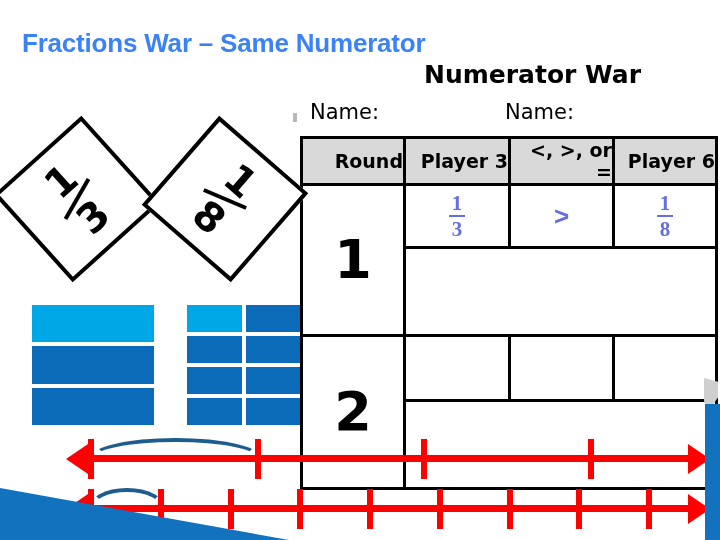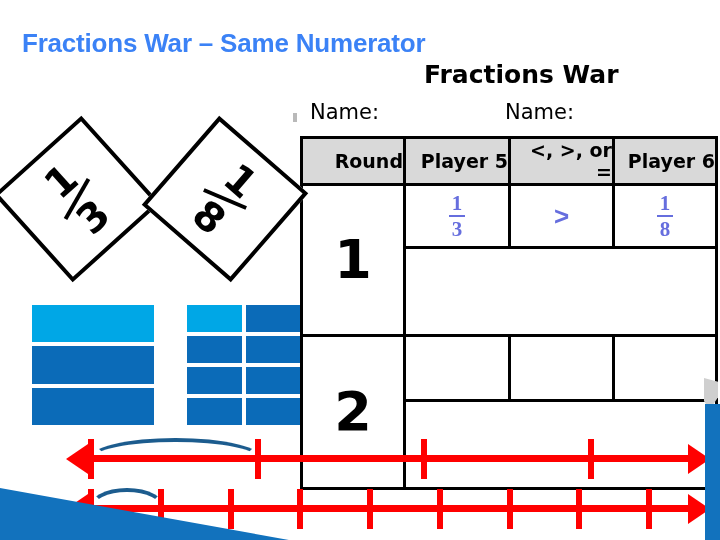--- a/index.html
+++ b/index.html
@@ -155,30 +155,30 @@
     position:absolute;left:293px;top:113px;width:4px;height:9px;background:#b9b9b9;
   }
 </style>
 </head>
 <body>
 
 <div class="stage">
 
   <div class="slide-title">Fractions War – Same Numerator</div>
 
-  <div class="ws-title">Fractions War</div>
+  <div class="ws-title">Numerator War</div>
   <div class="ws-name1">Name:</div>
   <div class="ws-name2">Name:</div>
   <div id="tiny-mark"></div>
 
   <table class="ws-table">
     <thead>
       <tr>
         <td class="col-round">Round</td>
-        <td class="col-p1">Player 5</td>
+        <td class="col-p1">Player 3</td>
         <td class="col-sym">&lt;, &gt;, or =</td>
         <td class="col-p2">Player 6</td>
       </tr>
     </thead>
     <tbody>
       <tr class="answer-row">
         <td rowspan="2" class="round-cell">1</td>
         <td>
           <span class="frac">
             <span class="num">1</span>

